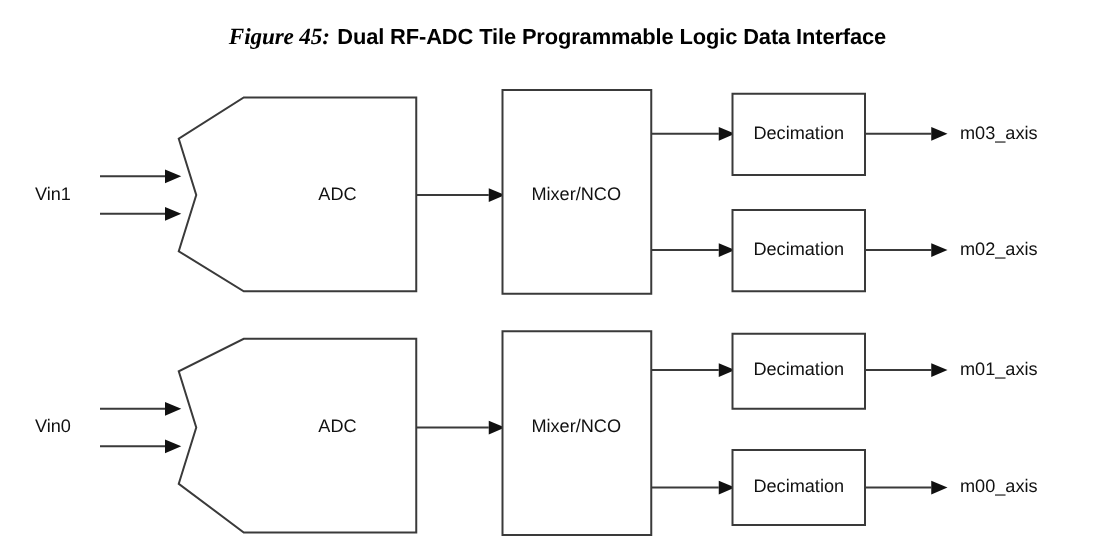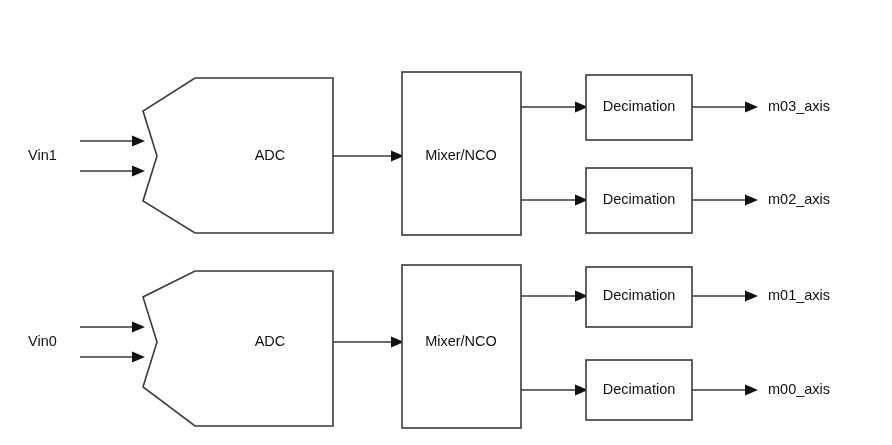--- a/index.html
+++ b/index.html
@@ -83,20 +83,23 @@
     dominant-baseline: middle;
   }
   .port-label.in { text-anchor: start; }
   .port-label.out { text-anchor: start; }
 </style>
 </head>
 <body>
 
 <div id="figure-root">
 
+  <div class="caption">
+    <span class="fig-number">Figure 45:</span><span style="display:inline-block;width:6px"></span><span class="fig-title">Dual RF-ADC Tile Programmable Logic Data Interface</span>
+  </div>
 
   <svg class="diagram-svg" viewBox="0 0 892 445" xmlns="http://www.w3.org/2000/svg">
     <defs>
       <g id="arrowhead-right">
         <polygon class="arrow-head" points="0,-5.5 13,0 0,5.5"></polygon>
       </g>
     </defs>
     <g id="diagram-layers">
         <g>
           <text x="28" y="156" class="port-label in">Vin1</text>

